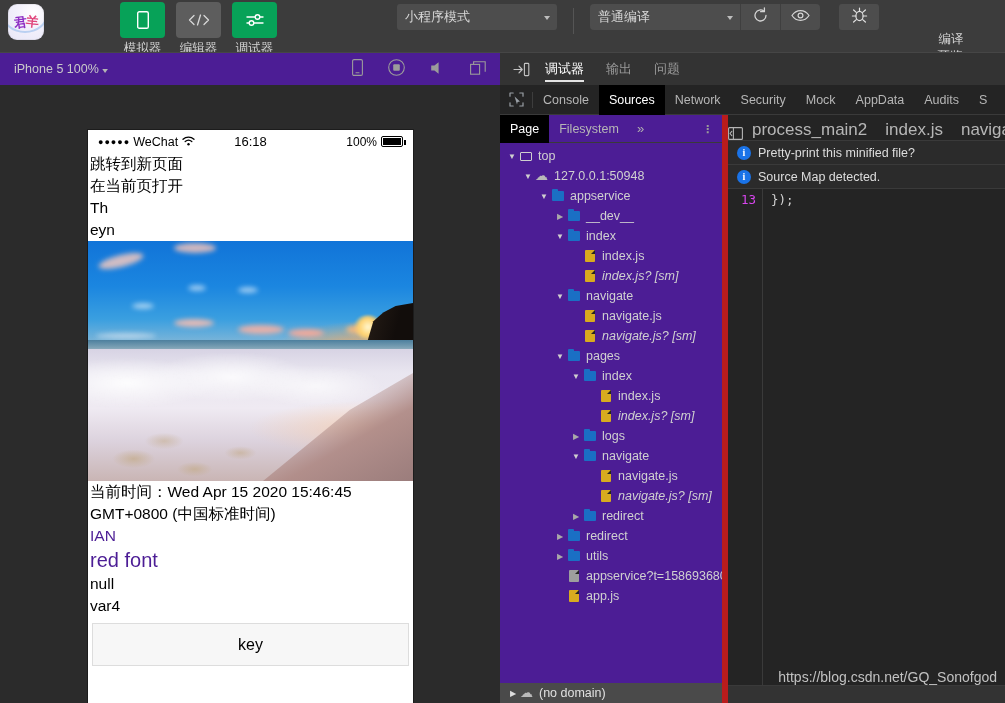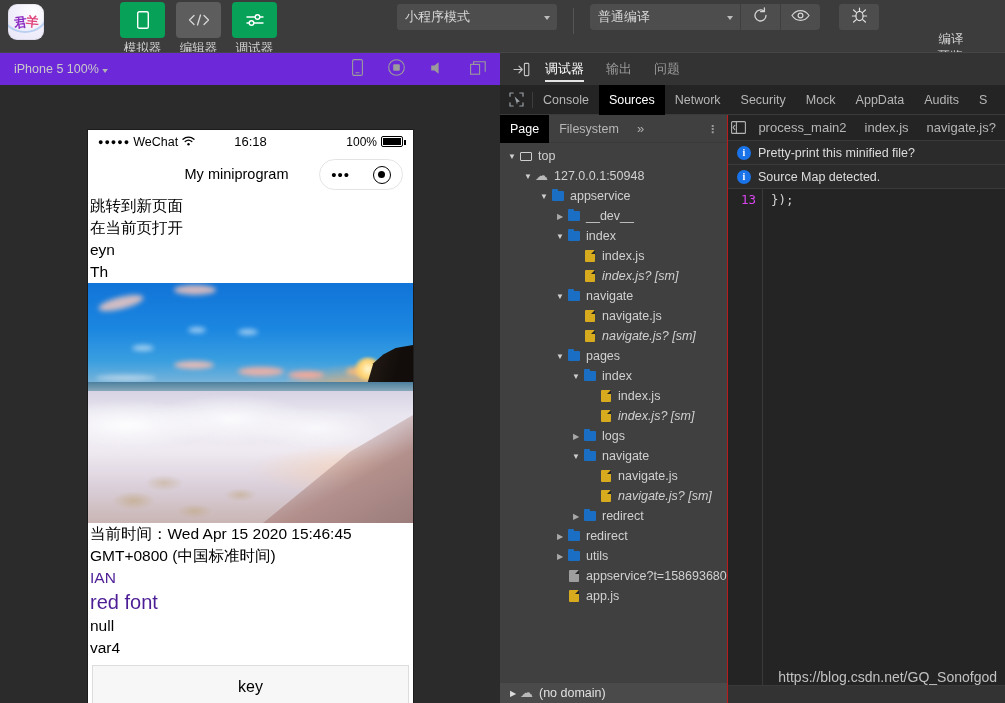--- a/index.html
+++ b/index.html
@@ -61,21 +61,21 @@
 
   .real-btn {
     width:40px; height:26px; background:#4d4d4d; border-radius:3px;
     display:flex; align-items:center; justify-content:center; color:#e2e2e2; margin-left:19px;
   }
 
   
   .body-row { display:flex; flex:1; min-height:0; }
   .sim-pane { width:500px; background:#2b2b2b; position:relative; }
   .sim-bar {
-    height:33px; background:#6d28d9; display:flex; align-items:center;
+    height:33px; background:#4c1d95; display:flex; align-items:center;
     padding:0 14px; border-top:1px solid #464646;
   }
   .sim-bar .dev { font-size:12.5px; color:#c9c9c9; }
   .sim-bar .dev .caret { font-size:8px; margin-left:4px; color:#b4b4b4; transform:scaleX(1.4); display:inline-block;}
   .sim-icons { margin-left:auto; display:flex; gap:25px; align-items:center; color:#9b9b9b; }
 
   .phone {
     position:absolute; left:88px; top:78px; width:325px; height:608px;
     background:#fff; overflow:hidden;
     box-shadow:0 0 0 1px #1c1c1c;
@@ -193,21 +193,21 @@
   .dev-tabs {
     height:30px; background:#242424; display:flex; align-items:center;
     border-bottom:1px solid #3a3a3a; font-size:12.5px;
   }
   .dev-tabs .cursor-ico { width:32px; display:flex; align-items:center; justify-content:center; color:#9aa0a6; }
   .dev-tabs .sepv { width:1px; height:16px; background:#3d3d3d; }
   .dev-tab { padding:0 10px; height:30px; display:flex; align-items:center; color:#b6b6b6; white-space:nowrap;}
   .dev-tab.active { background:#000; color:#fff; }
 
   .dt-main { flex:1; display:flex; min-height:0; }
-  .nav-col { width:228px; background:#404040; display:flex; flex-direction:column; border-right:1px solid #b91c1c; min-width:0;}
+  .nav-col { width:228px; background:#4c1d95; display:flex; flex-direction:column; border-right:6px solid #b91c1c; min-width:0;}
   .nav-subtabs { height:28px; display:flex; align-items:center; font-size:12.5px; border-bottom:1px solid #3a3a3a;}
   .nav-subtab { padding:0 10px; height:28px; display:flex; align-items:center; color:#b6b6b6; }
   .nav-subtab.active { background:#000; color:#fff; }
   .nav-more { padding:0 8px; color:#b0b0b0; font-size:13px; }
   .kebab { margin-left:auto; padding:0 9px; color:#9a9a9a; letter-spacing:0; line-height:4px; font-size:11px;}
   .kebab b { display:block; }
 
   .tree { flex:1; overflow:hidden; padding-top:3px; font-size:12.5px; }
   .tnode { height:20px; display:flex; align-items:center; white-space:nowrap; color:#d0d0d0; }
   .tnode .arrow { width:12px; font-size:8px; color:#a9a9a9; flex:0 0 12px; text-align:center;}
@@ -225,21 +225,21 @@
   .frameico { width:12px; height:9px; border:1.5px solid #cfcfcf; border-radius:1px;}
 
   .tree-footer {
     height:20px; background:#4a4a4a; display:flex; align-items:center; font-size:12.5px; color:#e0e0e0;
     padding-left:7px;
   }
   .tree-footer .arrow { width:12px; font-size:8px; text-align:center; color:#ddd;}
   .tree-footer .ic { flex:0 0 15px; display:flex; align-items:center; justify-content:center; margin-right:5px;}
 
   .src-col { flex:1; background:#242424; display:flex; flex-direction:column; min-width:0; }
-  .src-tabs { height:26px; display:flex; align-items:center; border-bottom:1px solid #3a3a3a; font-size:13px;}
+  .src-tabs { height:26px; display:flex; align-items:flex-end; border-bottom:1px solid #3a3a3a; font-size:17px;}
   .src-tabs .collapse { width:30px; display:flex; align-items:center; justify-content:center; color:#b5b5b5;}
   .src-tab { padding:0 9px; color:#b6b6b6; white-space:nowrap; }
   .infobar {
     height:24px; display:flex; align-items:center; gap:7px; padding:0 9px;
     border-bottom:1px solid #3a3a3a; font-size:12.5px; color:#ddd; background:#2b2b2b;
   }
   .ibadge {
     width:14px; height:14px; border-radius:50%; background:#1a73e8; color:#fff;
     display:flex; align-items:center; justify-content:center; font-size:10px; font-weight:bold;
     font-family:"Liberation Serif", serif;
@@ -394,35 +394,26 @@
                 </svg>
             </span>
           </div>
           <div class="sb-center">16:18</div>
           <div class="sb-right">
             <span>100%</span>
             <span class="batt"></span>
           </div>
         </div>
 
-        <div class="nav-bar">
-          <div class="nav-title">My miniprogram</div>
-          <div class="capsule">
-            <span class="ell">•••</span>
-            <span class="target">
-                <i></i>
-              </span>
-          </div>
-        </div>
 
         <div class="mp-text">
           <div class="mp-line">跳转到新页面</div>
           <div class="mp-line">在当前页打开</div>
+          <div class="mp-line">Th</div>
           <div class="mp-line">eyn</div>
-          <div class="mp-line">Th</div>
         </div>
 
         <div class="hero">
           <div class="sky"></div>
           <div class="cloud cl1"></div>
           <div class="cloud cl2"></div>
           <div class="cloud cl3"></div>
           <div class="cloud cl4"></div>
           <div class="cloud cl5"></div>
           <div class="cloud cl6"></div>

